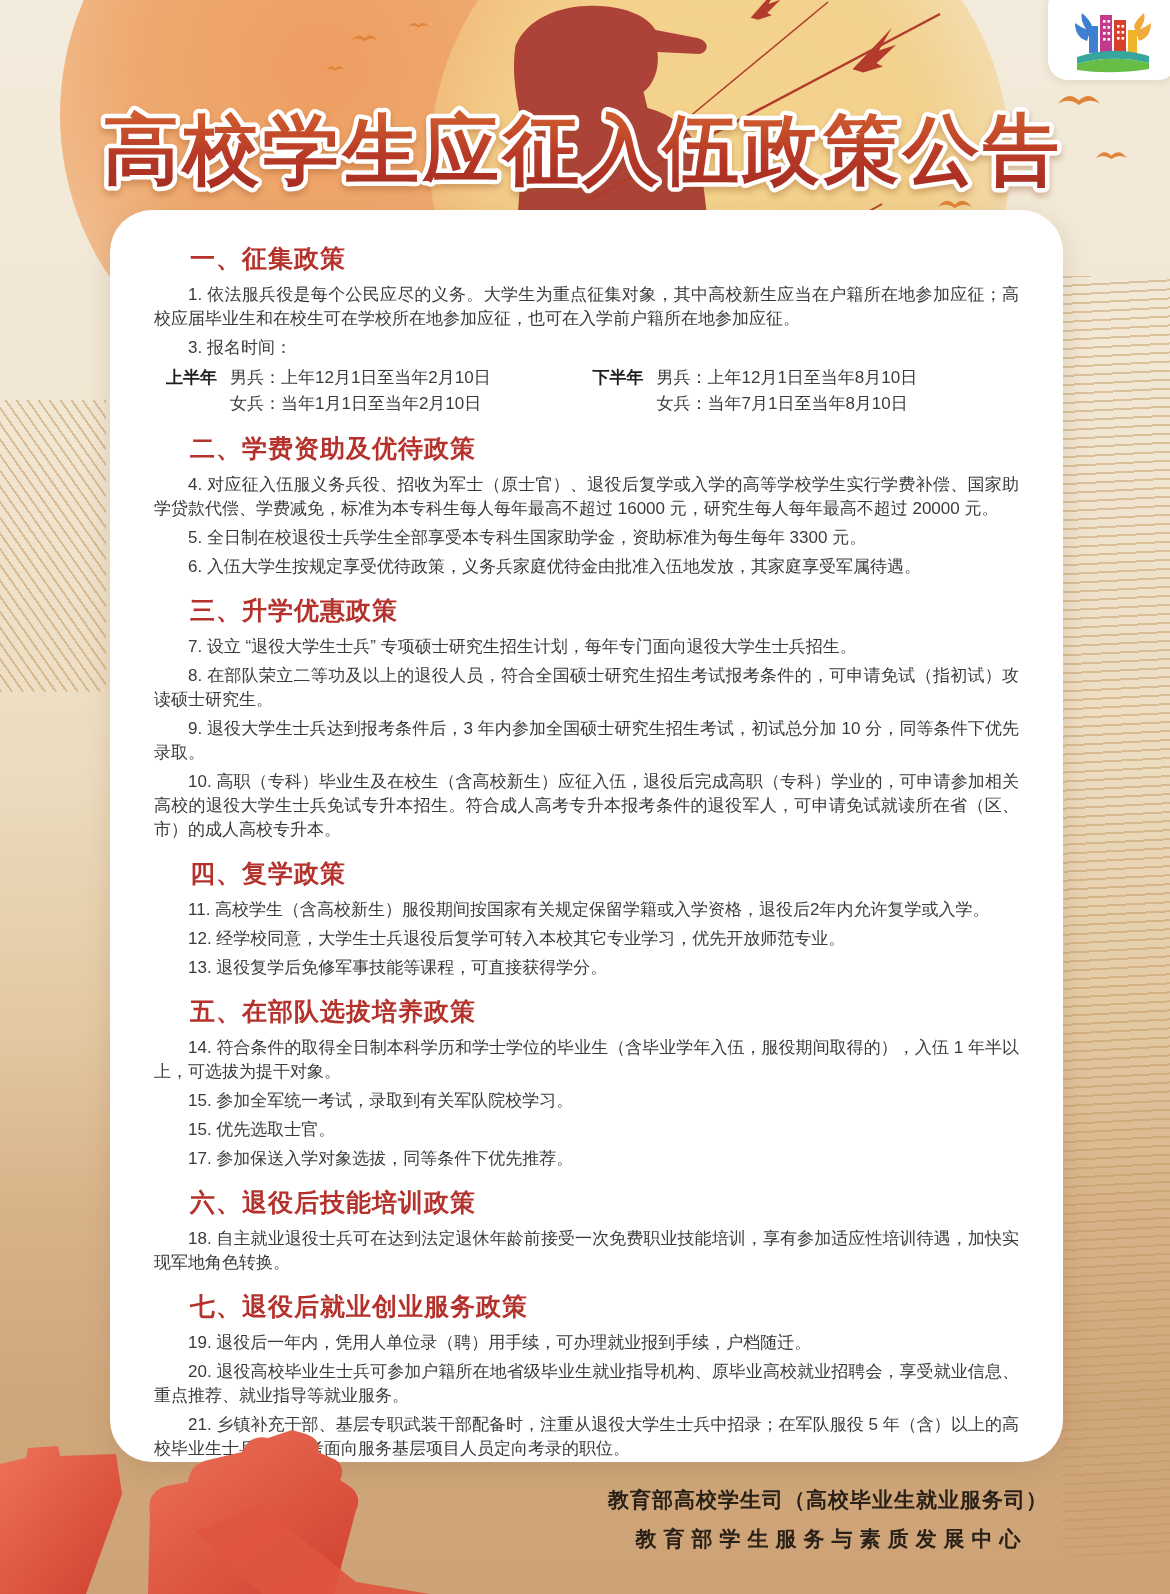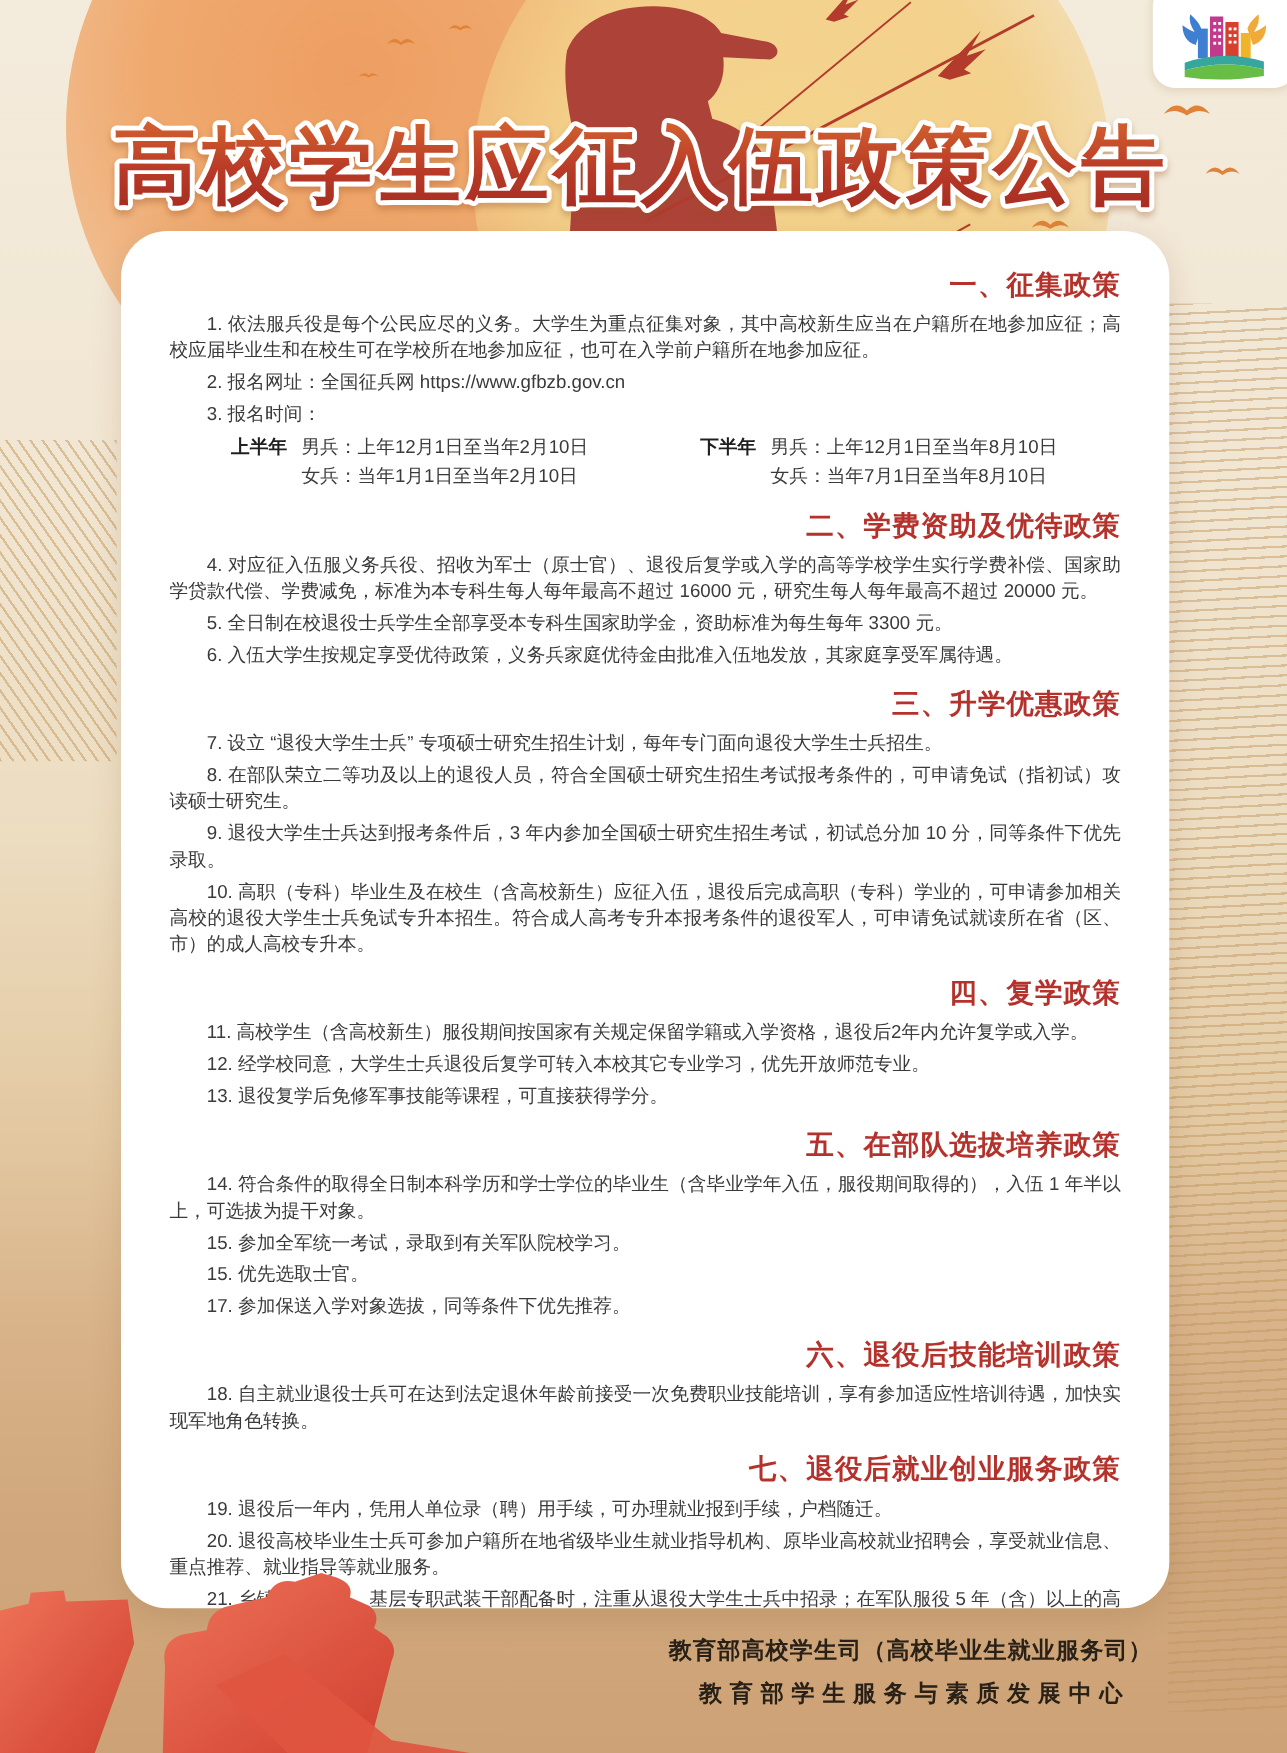--- a/index.html
+++ b/index.html
@@ -17,25 +17,25 @@
     background:repeating-linear-gradient(177deg,rgba(193,150,94,.48) 0 2px,rgba(193,150,94,0) 2px 9px);}
   .soldier{position:absolute;left:455px;top:0;}
   .sky{position:absolute;left:0;top:0;pointer-events:none;}
   
   .title-svg{position:absolute;left:0;top:45px;width:1170px;height:160px;filter:drop-shadow(0 4px 3px rgba(150,80,35,.35));}
   .title-svg text{font-family:"Liberation Sans","DejaVu Sans",sans-serif;font-weight:900;}
   
   .card{position:absolute;left:110px;top:210px;width:953px;height:1252px;background:#ffffff;
     border-radius:42px;box-sizing:border-box;padding:30px 44px 0 44px;overflow:hidden;
     box-shadow:0 8px 26px rgba(140,100,60,.20);}
-  .sec-h{color:#b5322c;font-size:25px;font-weight:bold;margin:15px 0 8px 36px;letter-spacing:1px;text-align:right;}
+  .sec-h{color:#b5322c;font-size:25px;font-weight:bold;margin:15px 0 8px 36px;letter-spacing:1px;}
   .sec:first-child .sec-h{margin-top:2px;}
   .sec-p{color:#3a3a3a;font-size:17px;line-height:24px;margin:5px 0;text-indent:2em;text-align:justify;}
   .sched{display:flex;margin:4px 0 2px 12px;color:#3a3a3a;font-size:17px;line-height:26px;}
-  .sched-col{display:flex;width:440px;margin-left:44px;}
+  .sched-col{display:flex;width:440px;}
   .sched-label{font-weight:bold;color:#1f1f1f;margin-right:13px;white-space:nowrap;}
   .sched-line{white-space:nowrap;}
   
   .building{position:absolute;left:0;bottom:0;}
   
   .footer{position:absolute;right:122px;top:1486px;text-align:center;color:#292017;font-weight:bold;}
   .f1{font-size:21px;letter-spacing:1px;margin-bottom:11px;}
   .f2{font-size:21px;letter-spacing:7px;margin-right:-7px;}
   
   .logo-box{position:absolute;right:-8px;top:-14px;width:130px;height:94px;background:#fff;border-radius:20px;
@@ -116,21 +116,20 @@
       <path fill="#37a79e" d="M4,46 Q40,34 76,45 L76,52 Q40,43 4,53 Z"></path>
       <path fill="#67bd45" d="M4,53 Q40,43 76,52 L76,58 Q38,64 4,59 Z"></path>
     </svg>
   </div>
 
   <div class="card">
     <div id="sections">
         <section class="sec">
           <h2 class="sec-h">一、征集政策</h2>
           <p class="sec-p">1. 依法服兵役是每个公民应尽的义务。大学生为重点征集对象，其中高校新生应当在户籍所在地参加应征；高校应届毕业生和在校生可在学校所在地参加应征，也可在入学前户籍所在地参加应征。</p>
-          <p class="sec-p">2. 报名网址：全国征兵网 https://www.gfbzb.gov.cn</p>
           <p class="sec-p">3. 报名时间：</p>
           <div class="sched">
             <div class="sched-col">
               <span class="sched-label">上半年</span>
               <div class="sched-lines">
                 <div class="sched-line">男兵：上年12月1日至当年2月10日</div>
                 <div class="sched-line">女兵：当年1月1日至当年2月10日</div>
               </div>
             </div>
             <div class="sched-col">

